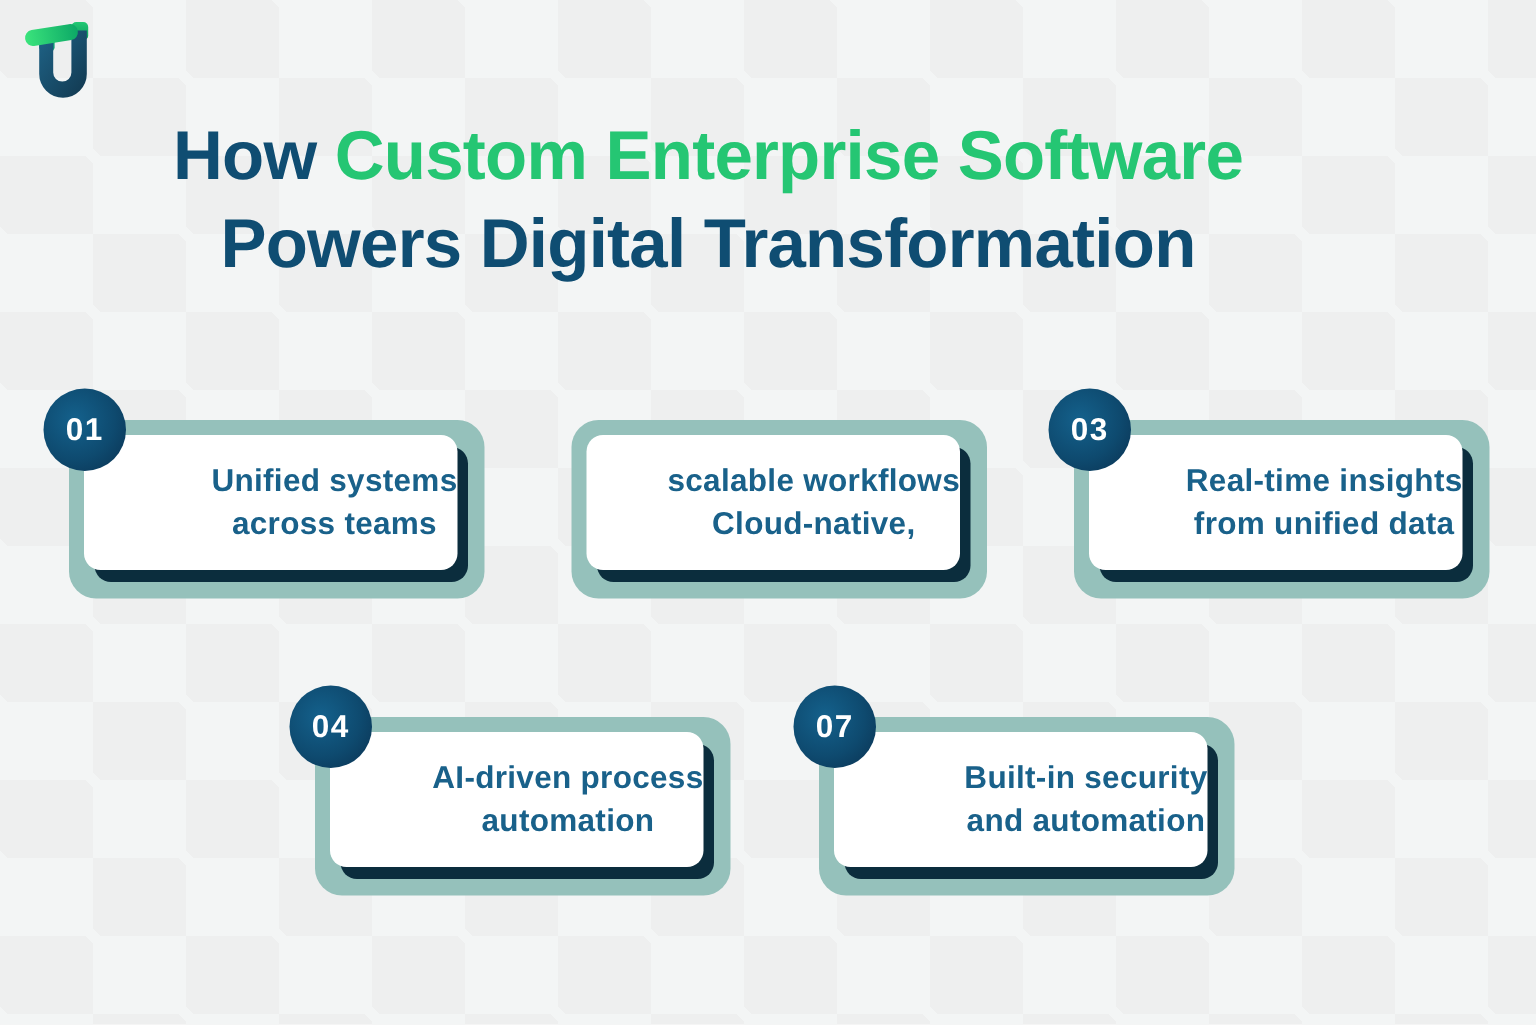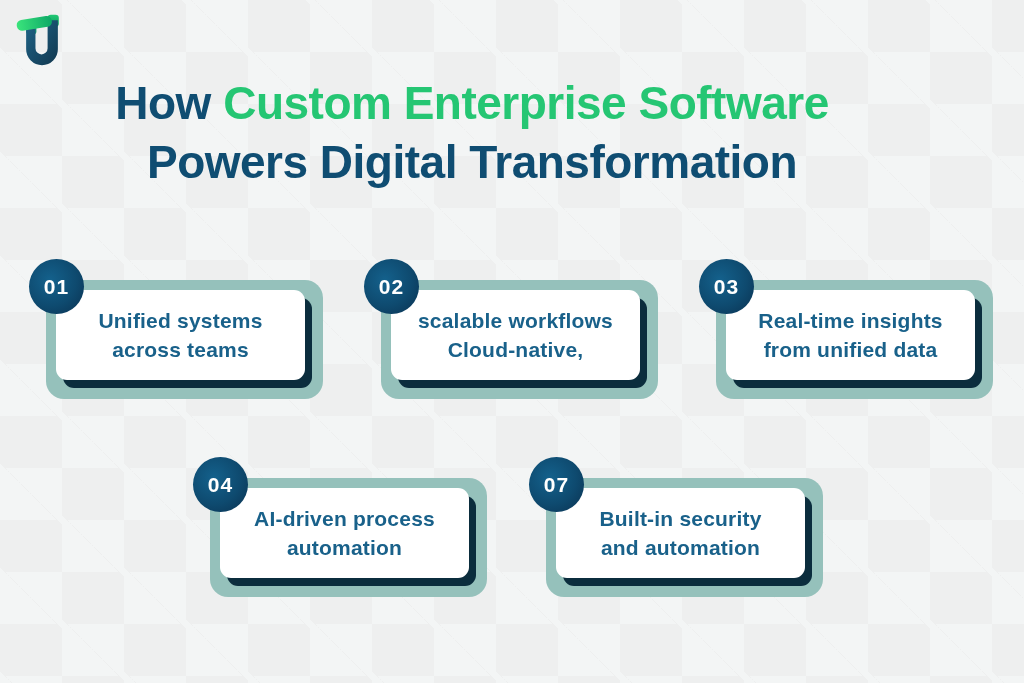--- a/index.html
+++ b/index.html
@@ -36,21 +36,21 @@
     width:277px;height:119px;
     background:#95c1bb;
     border-radius:18px;
   }
   .card-face{
     position:absolute;
     left:10px;top:10px;right:18px;bottom:19px;
     background:#ffffff;
     border-radius:11px;
     box-shadow:7px 8px 0 #0b2d3d;
-    display:flex;align-items:center;justify-content:center;
+    display:flex;align-items:center;justify-content:flex-end;
     text-align:center;
   }
   .card-label{
     color:#19618a;
     font-size:21px;line-height:29px;font-weight:bold;
     letter-spacing:0.2px;
   }
   .badge{
     position:absolute;left:-17px;top:-21px;
     width:55px;height:55px;border-radius:50%;
@@ -112,21 +112,20 @@
     <div class="badge">01</div>
     <div class="card-face">
       <div class="card-label">
         <div>Unified systems</div>
         <div>across teams</div>
       </div>
     </div>
   </div>
 
   <div class="card card-2">
-    <div class="badge">02</div>
     <div class="card-face">
       <div class="card-label">
         <div>scalable workflows</div>
         <div>Cloud-native,</div>
       </div>
     </div>
   </div>
 
   <div class="card card-3">
     <div class="badge">03</div>

